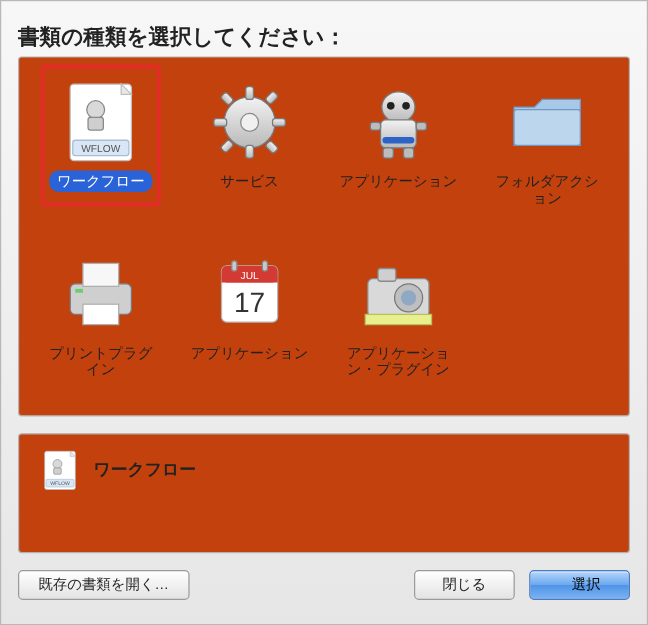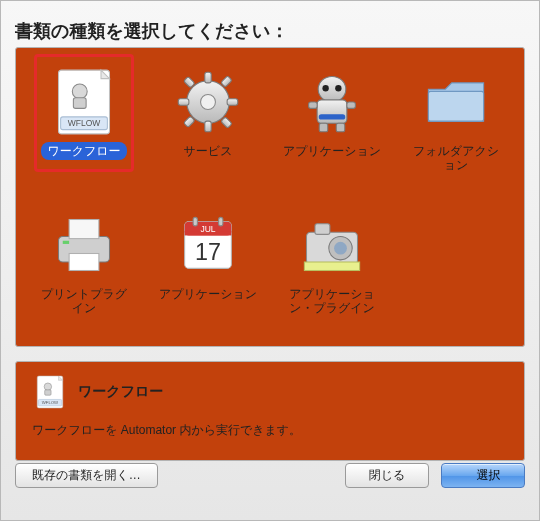--- a/index.html
+++ b/index.html
@@ -89,21 +89,21 @@
     margin-bottom: 12px;
   }
   .desc-title {
     font-weight: bold;
     font-size: 14px;
   }
   .desc-icon { width: 36px; height: 36px; display:flex; align-items:center; justify-content:center; }
   .desc-text { font-size: 12px; }
   .button-row {
     display: flex;
-    margin-top: 2px;
+    margin-top: 14px;
     gap: 12px;
   }
   .spacer { flex: 1; }
   .btn {
     font-size: 12px;
     padding: 3px 16px;
     border-radius: 4px;
     border: 1px solid #9a9a9a;
     background: linear-gradient(to bottom, #ffffff, #e3e3e3);
     min-width: 84px;
@@ -265,21 +265,20 @@
 
   <div class="desc-panel">
     <div class="desc-head">
       <div class="desc-icon" id="desc-icon">
           <svg viewBox="0 0 64 64" width="34" height="34">
             <use href="#ico-wflow-doc"></use>
           </svg>
         </div>
       <div class="desc-title">ワークフロー</div>
     </div>
-    <div class="desc-text">ワークフローを Automator 内から実行できます。</div>
   </div>
 
   <div class="button-row">
     <div class="btn">既存の書類を開く…</div>
     <div class="spacer"></div>
     <div class="btn">閉じる</div>
     <div class="btn default">選択</div>
   </div>
 
 </div>

